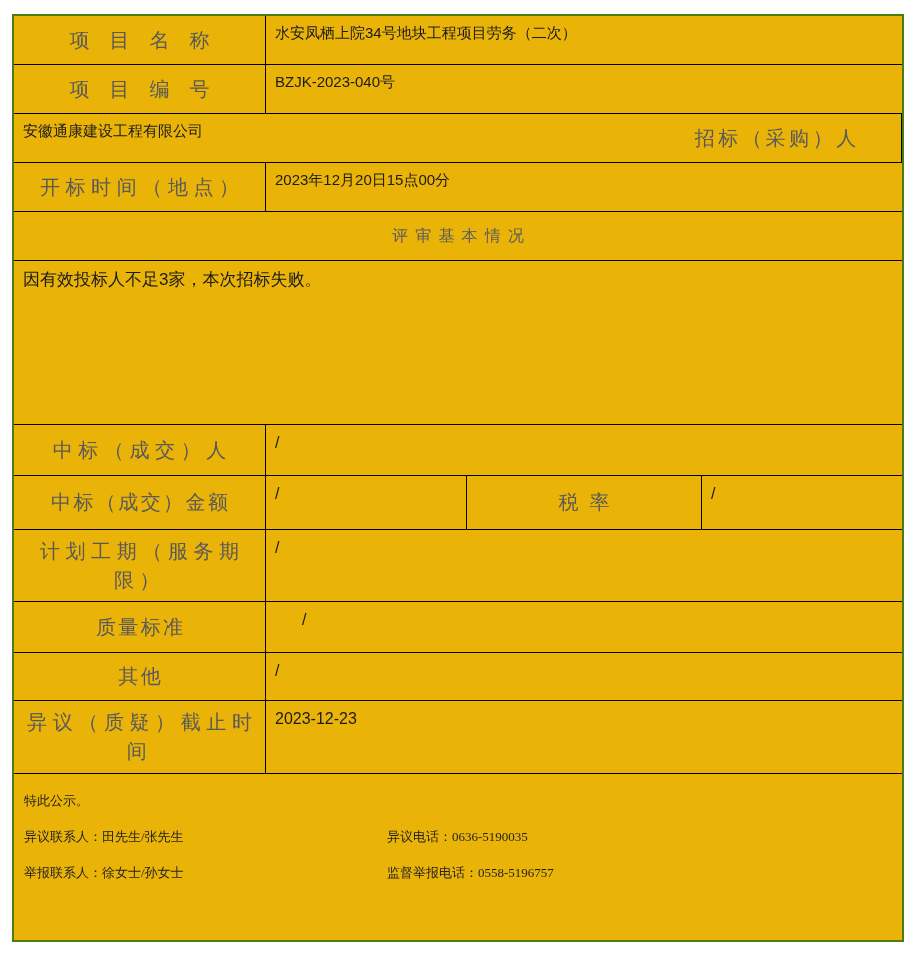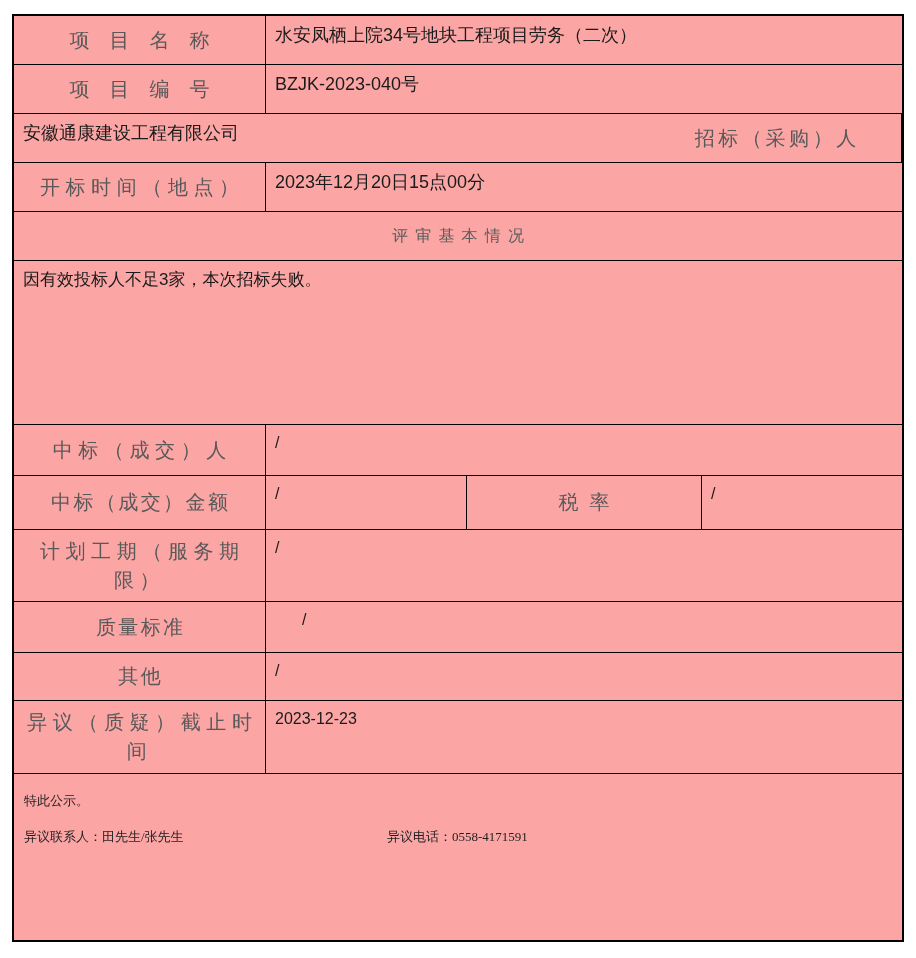--- a/index.html
+++ b/index.html
@@ -1,25 +1,25 @@
 <!DOCTYPE html>
 <html><head>
 <meta charset="utf-8">
 <style>
   html,body{margin:0;padding:0;background:#ffffff;}
   body{width:916px;height:958px;position:relative;font-family:"Liberation Sans","DejaVu Sans",sans-serif;}
   .doc{position:absolute;left:12px;top:14px;width:892px;box-sizing:border-box;}
-  .tbl{border:2px solid #000000;box-sizing:border-box;background:#fca5a5;}
+  .tbl{border:2px solid #4d7c0f;box-sizing:border-box;background:#eab308;}
   .tr{display:flex;box-sizing:border-box;border-bottom:1px solid #000;}
   .tr:last-child{border-bottom:none;}
   .td{box-sizing:border-box;}
   .label-cell{width:252px;border-right:1px solid #000;display:flex;align-items:center;justify-content:center;
     font-family:"Liberation Serif","DejaVu Serif",serif;color:#595959;font-size:20px;text-align:center;
     padding:2px 6px;line-height:1.45;}
-  .value-cell{flex:1;padding:7px 9px;color:#1b1b1b;font-size:18px;line-height:1.35;}
+  .value-cell{flex:1;padding:7px 9px;color:#1b1b1b;font-size:15px;line-height:1.35;}
   .slash{font-size:16px;color:#1b1b1b;}
   .merged-center{flex:1;display:flex;align-items:center;justify-content:center;
     font-family:"Liberation Serif","DejaVu Serif",serif;color:#5c5c5c;font-size:16px;}
   .merged-note{flex:1;padding:7px 9px;color:#1b1b1b;font-size:17px;}
   .amount-val{width:187px;border-right:1px solid #000;}
   .tax-label{width:235px;border-right:1px solid #000;}
   
   .ls-xl{letter-spacing:1.0em;text-indent:1.0em;}
   .ls-l{letter-spacing:0.45em;text-indent:0.45em;}
   .ls-m{letter-spacing:0.28em;text-indent:0.28em;}
@@ -103,19 +103,23 @@
       <div class="td value-cell" style="font-size:16px;">2023-12-23</div>
     </div>
 
     <div class="tr h-r13">
       <div class="td footer-cell">
         <div class="footer-line">
           <span>特此公示。</span>
         </div>
         <div class="footer-line">
           <span class="f-left"><span>异议联系人：</span><span>田先生/张先生</span></span>
-          <span class="f-right"><span>异议电话：</span><span>0558-4171591</span></span>
+          <span class="f-right"><span>异议电话：</span><span>0636-5190035</span></span>
+        </div>
+        <div class="footer-line">
+          <span class="f-left"><span>举报联系人：</span><span>徐女士/孙女士</span></span>
+          <span class="f-right"><span>监督举报电话：</span><span>0558-5196757</span></span>
         </div>
       </div>
     </div>
 
   </div>
 </div>
 
 </body></html>

